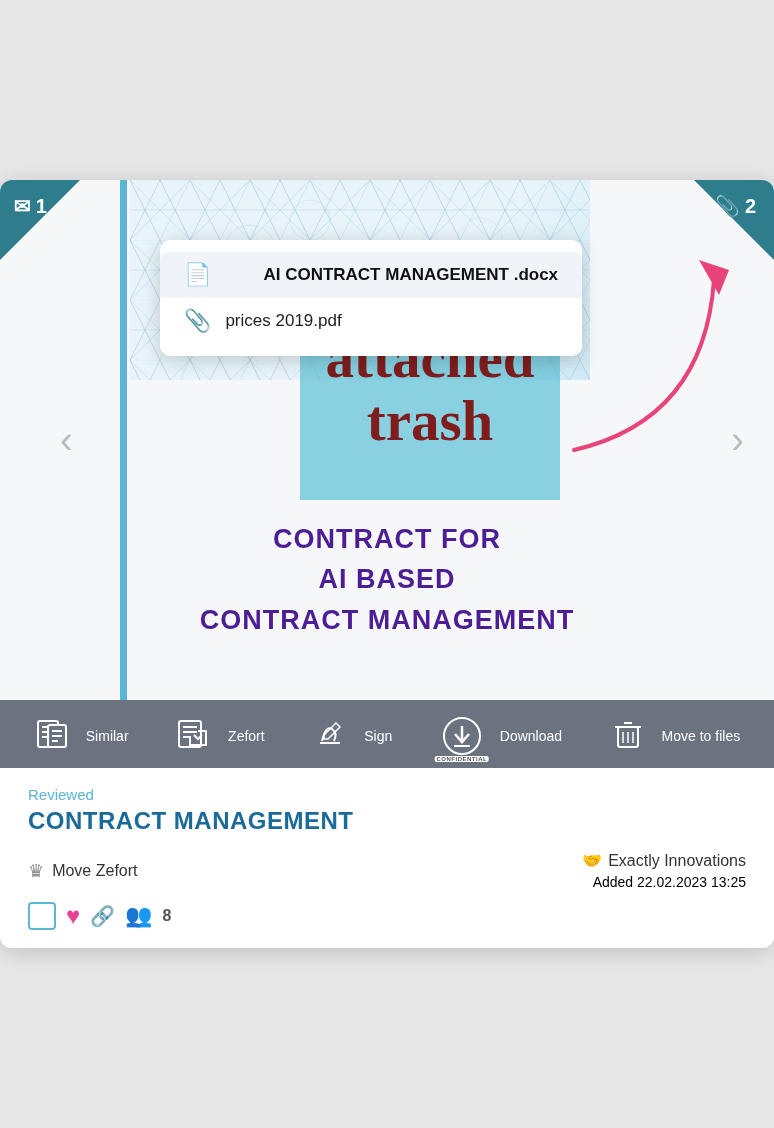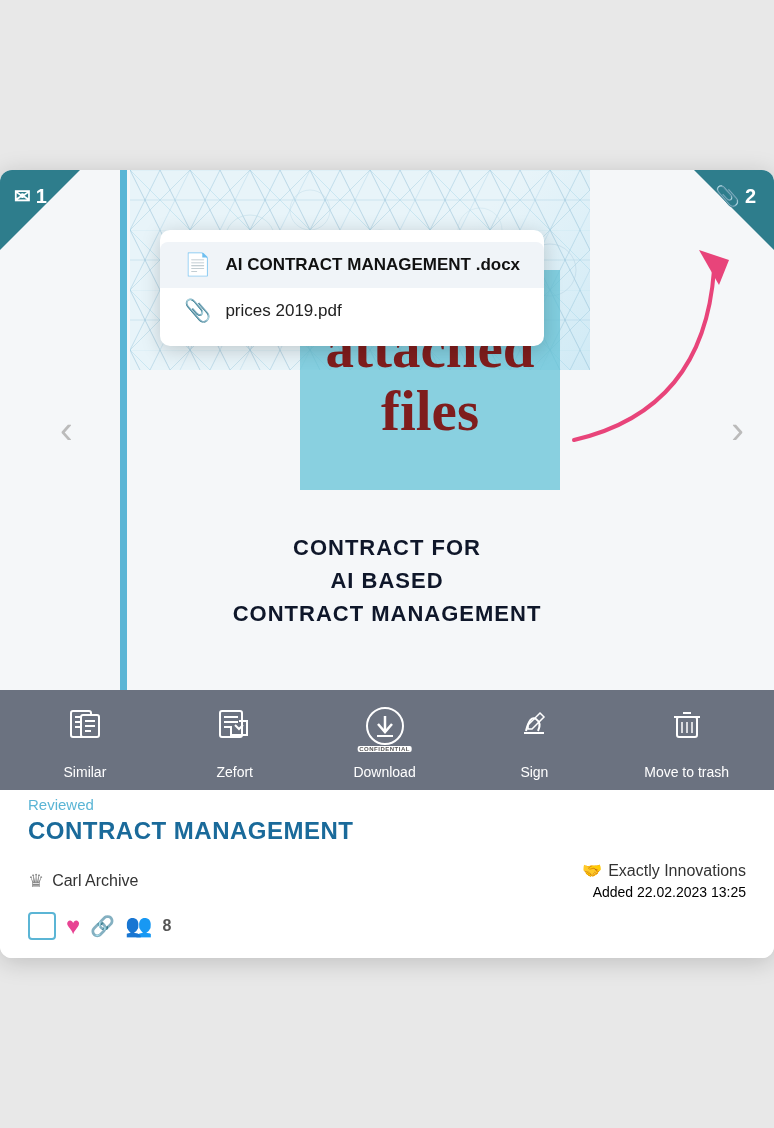--- a/index.html
+++ b/index.html
@@ -85,20 +85,21 @@
       color: #555;
     }
     .attachment-item .att-name {
       font-size: 17px;
       font-weight: 500;
       color: #222;
     }
     .attachment-item:first-child .att-name {
       font-weight: 700;
       color: #111;
+      margin-left: 38px;
     }
     
     .arrow-annotation {
       position: absolute;
       top: 60px;
       right: 30px;
       z-index: 9;
       pointer-events: none;
     }
     
@@ -173,38 +174,38 @@
     }
     
     .contract-text {
       position: absolute;
       bottom: 70px;
       left: 0; right: 0;
       text-align: center;
       z-index: 2;
     }
     .contract-title {
-      font-size: 22px;
+      font-size: 27px;
       font-weight: 700;
-      color: #0f172a;
+      color: #4c1d95;
       letter-spacing: 1px;
       line-height: 1.5;
       text-transform: uppercase;
     }
     
     .toolbar {
       background: #6b7280;
       display: flex;
       justify-content: space-around;
       align-items: center;
       padding: 14px 10px 10px;
     }
     .toolbar-item {
       display: flex;
-      flex-direction: column;
+      flex-direction: row;
       align-items: center;
       gap: 16px;
       cursor: pointer;
       color: #fff;
       min-width: 80px;
     }
     .toolbar-item .tb-icon {
       font-size: 28px;
     }
     .toolbar-item .tb-label {
@@ -230,21 +231,21 @@
       color: #555;
       background: #fff;
       padding: 0 2px;
       border-radius: 2px;
       font-weight: 700;
       letter-spacing: 0.5px;
       white-space: nowrap;
     }
     
     .info-section {
-      padding: 6px 28px 18px;
+      padding: 18px 28px 18px;
       background: #fff;
     }
     .reviewed-label {
       font-size: 15px;
       color: #5bb5d5;
       margin-bottom: 4px;
     }
     .contract-name {
       font-size: 24px;
       font-weight: 800;
@@ -367,21 +368,21 @@
         <circle cx="250" cy="90" r="30" fill="none" stroke="#c0dce8" stroke-width="0.8" opacity="0.5"></circle>
         <circle cx="80" cy="130" r="18" fill="none" stroke="#b0cfe0" stroke-width="0.8" opacity="0.6"></circle>
         <circle cx="350" cy="60" r="22" fill="none" stroke="#c0dce8" stroke-width="0.8" opacity="0.5"></circle>
         <circle cx="420" cy="100" r="26" fill="none" stroke="#b0cfe0" stroke-width="0.8" opacity="0.6"></circle>
         <circle cx="310" cy="150" r="16" fill="none" stroke="#b0cfe0" stroke-width="0.8" opacity="0.5"></circle>
       </svg>
     </div>
 
     <div class="attached-overlay">
       <div class="attached-text">attached</div>
-      <div class="attached-text">files</div>
+      <div class="attached-text">trash</div>
     </div>
 
     <div class="contract-text" style="position:absolute;bottom:60px;left:0;right:0;text-align:center;z-index:2;">
       <div class="contract-title">CONTRACT FOR</div>
       <div class="contract-title">AI BASED</div>
       <div class="contract-title">CONTRACT MANAGEMENT</div>
     </div>
 
     <div style="height: 520px;"></div>
   </div>
@@ -412,67 +413,67 @@
           <line x1="7" y1="17" x2="21" y2="17" stroke="white" stroke-width="2"></line>
           <line x1="7" y1="22" x2="15" y2="22" stroke="white" stroke-width="2"></line>
           <path d="M22 16 L30 16 L30 30 L14 30 L14 22" stroke="white" stroke-width="2" fill="none"></path>
           <path d="M26 20 L22 24 L18 20" stroke="white" stroke-width="2" fill="none"></path>
         </svg>
       </span>
       <span class="tb-label">Zefort</span>
     </div>
 
     <div class="toolbar-item">
+      <span class="tb-icon">
+        <svg width="36" height="36" viewBox="0 0 36 36" fill="none">
+          <path d="M10 26 Q14 10 20 14 Q26 18 22 26" stroke="white" stroke-width="2" fill="none"></path>
+          <path d="M8 28 L28 28" stroke="white" stroke-width="2"></path>
+          <path d="M24 8 L28 12 L16 24 L12 24 L12 20 Z" stroke="white" stroke-width="1.5" fill="none"></path>
+        </svg>
+      </span>
+      <span class="tb-label">Sign</span>
+    </div>
+
+    <div class="toolbar-item">
       <div class="download-icon-wrap">
         <svg width="40" height="40" viewBox="0 0 40 40" fill="none">
           <circle cx="20" cy="20" r="18" stroke="white" stroke-width="2" fill="none"></circle>
           <path d="M20 10 L20 24" stroke="white" stroke-width="2.5"></path>
           <path d="M13 18 L20 26 L27 18" stroke="white" stroke-width="2.5" fill="none"></path>
           <line x1="12" y1="30" x2="28" y2="30" stroke="white" stroke-width="2"></line>
         </svg>
         <div class="confidential-label">CONFIDENTIAL</div>
       </div>
       <span class="tb-label">Download</span>
-    </div>
-
-    <div class="toolbar-item">
-      <span class="tb-icon">
-        <svg width="36" height="36" viewBox="0 0 36 36" fill="none">
-          <path d="M10 26 Q14 10 20 14 Q26 18 22 26" stroke="white" stroke-width="2" fill="none"></path>
-          <path d="M8 28 L28 28" stroke="white" stroke-width="2"></path>
-          <path d="M24 8 L28 12 L16 24 L12 24 L12 20 Z" stroke="white" stroke-width="1.5" fill="none"></path>
-        </svg>
-      </span>
-      <span class="tb-label">Sign</span>
     </div>
 
     <div class="toolbar-item">
       <span class="tb-icon">
         <svg width="36" height="36" viewBox="0 0 36 36" fill="none">
           <rect x="8" y="12" width="20" height="20" rx="2" stroke="white" stroke-width="2" fill="none"></rect>
           <line x1="5" y1="12" x2="31" y2="12" stroke="white" stroke-width="2"></line>
           <line x1="14" y1="8" x2="22" y2="8" stroke="white" stroke-width="2"></line>
           <line x1="13" y1="17" x2="13" y2="28" stroke="white" stroke-width="1.5"></line>
           <line x1="18" y1="17" x2="18" y2="28" stroke="white" stroke-width="1.5"></line>
           <line x1="23" y1="17" x2="23" y2="28" stroke="white" stroke-width="1.5"></line>
         </svg>
       </span>
-      <span class="tb-label">Move to trash</span>
+      <span class="tb-label">Move to files</span>
     </div>
   </div>
 
   <div class="info-section">
     <div class="reviewed-label">Reviewed</div>
     <div class="contract-name">CONTRACT MANAGEMENT</div>
 
     <div class="meta-row">
       <div class="meta-left">
         <div class="person-name">
           <span class="crown-icon">♛</span>
-          <span>Carl Archive</span>
+          <span>Move Zefort</span>
         </div>
       </div>
       <div class="meta-right">
         <div class="company-name">
           <span>🤝</span>
           <span>Exactly Innovations</span>
         </div>
         <div class="added-date">Added 22.02.2023 13:25</div>
       </div>
     </div>

